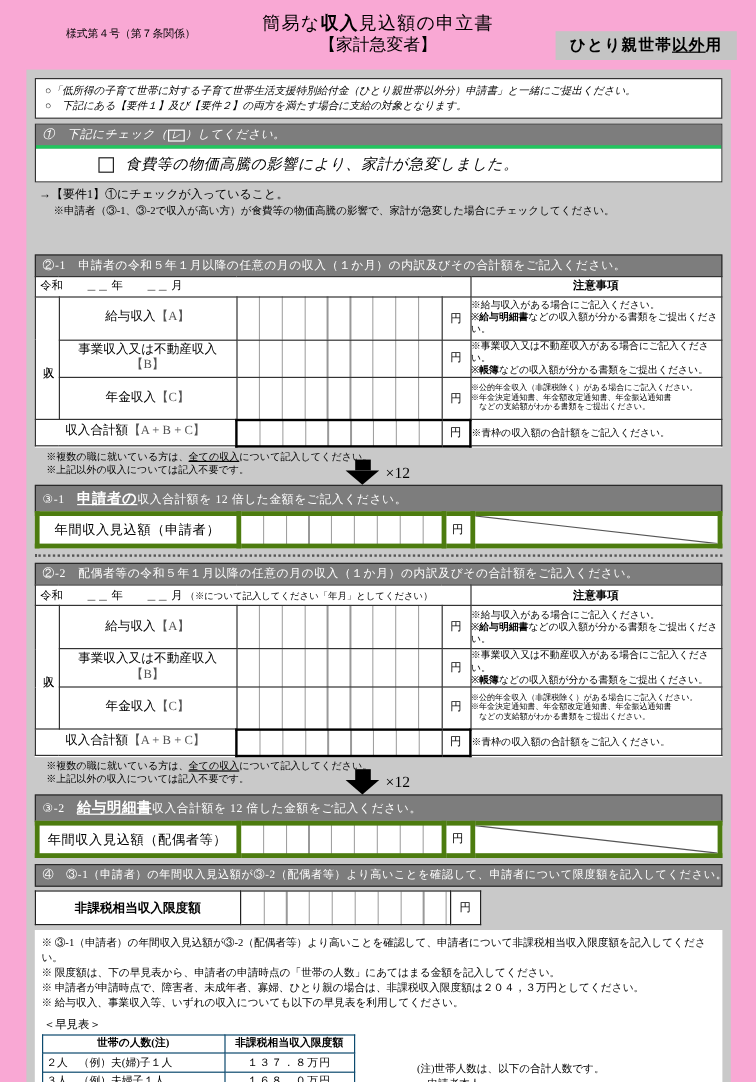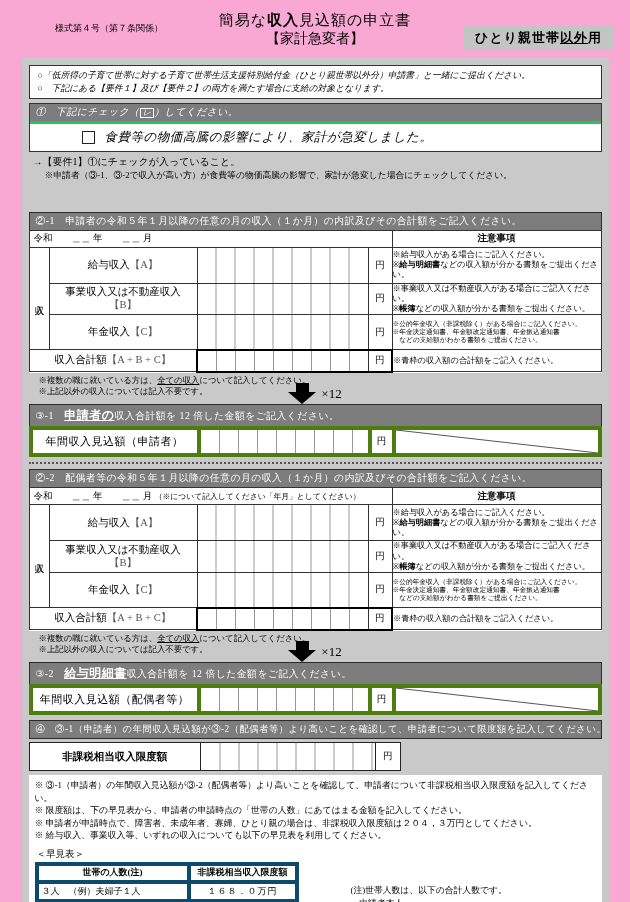--- a/index.html
+++ b/index.html
@@ -67,21 +67,21 @@
   .dotted{border-top:2px dotted #555;margin:5px 0;}
   
   .s4-row-table{width:372px;background:#fff;margin:3px 0 0 0;table-layout:fixed;}
   .s4-row-table td{border:1.4px solid #222;padding:0;}
   .s4-lbl{font-size:10.5px;font-weight:bold;text-align:center;}
   .panel4{background:#fff;margin-top:4px;padding:4px 6px 6px 6px;}
   .p4-note{font-size:8.9px;line-height:1.4;}
   .hayami-title{font-size:9.5px;margin:6px 0 1px 2px;}
   .hayami-wrap{display:flex;align-items:flex-start;}
   .hayami{table-layout:fixed;}
-  .hayami td,.hayami th{border:4px solid #0c4a6e;font-size:9px;font-weight:normal;height:14.5px;padding:0 3px;}
+  .hayami td,.hayami th{border:1px solid #0c4a6e;font-size:9px;font-weight:normal;height:14.5px;padding:0 3px;}
   .hayami th{font-weight:bold;text-align:center;}
   .hayami .hh{text-align:left;}
   .hayami .amt{text-align:center;letter-spacing:1px;}
   .side-notes{margin-left:52px;padding-top:22px;font-size:8.8px;line-height:1.5;}
 </style>
 </head>
 <body>
 
 <div class="page">
 
@@ -315,20 +315,24 @@
           <colgroup>
               <col style="width:152px">
               <col style="width:108px">
             </colgroup>
           <tbody>
               <tr>
             <th>世帯の人数(注)</th>
             <th>非課税相当収入限度額</th>
           </tr>
           <tr>
+                <td class="hh">２人　（例）夫(婦)子１人</td>
+                <td class="amt">１３７．８万円</td>
+              </tr>
+          <tr>
                 <td class="hh">３人　（例）夫婦子１人</td>
                 <td class="amt">１６８．０万円</td>
               </tr>
           <tr>
                 <td class="hh">４人　（例）夫婦子２人</td>
                 <td class="amt">２０９．７万円</td>
               </tr>
 
         </tbody>
           </table>

